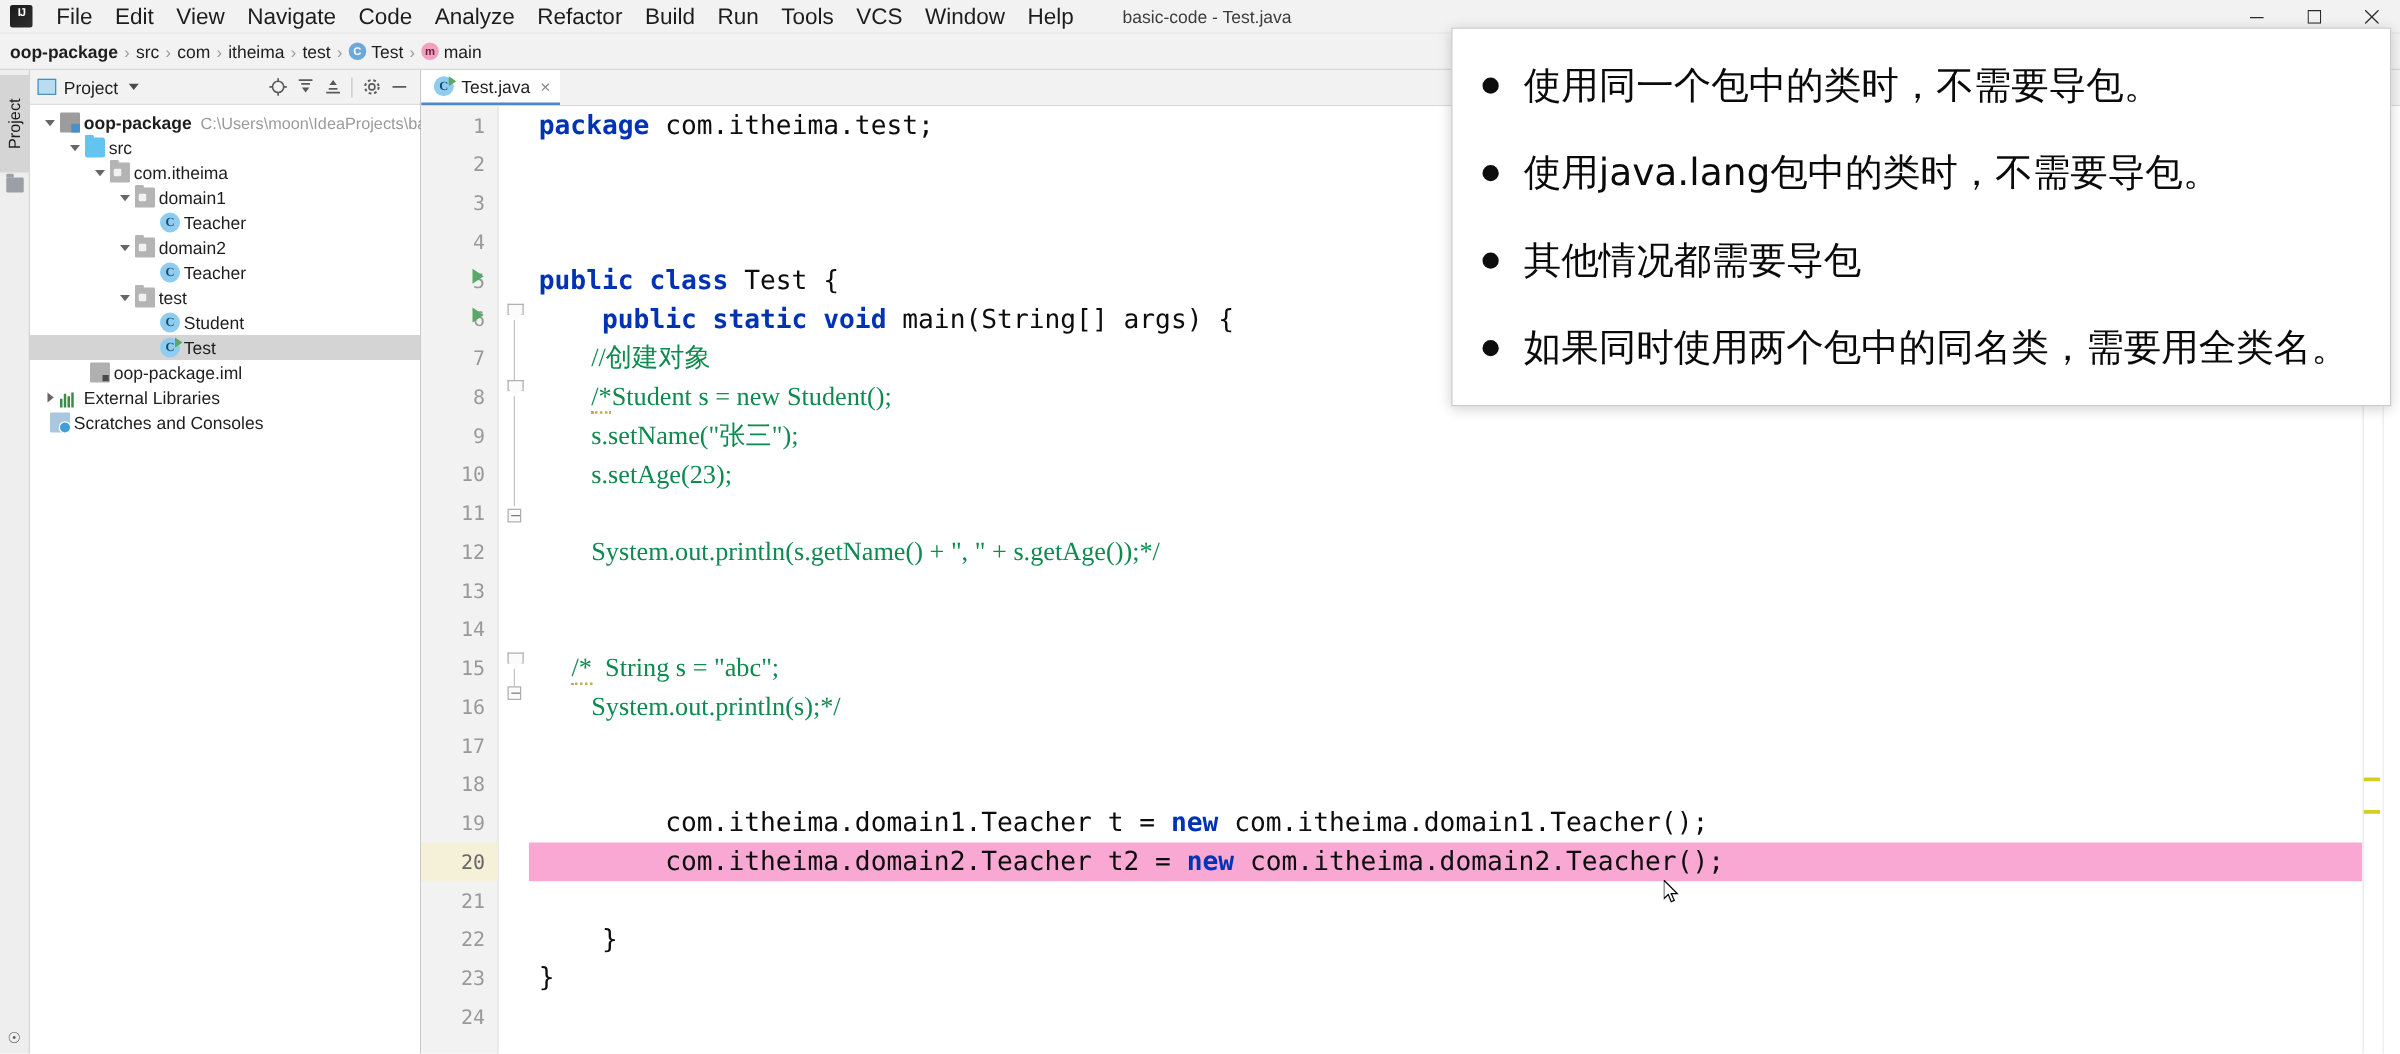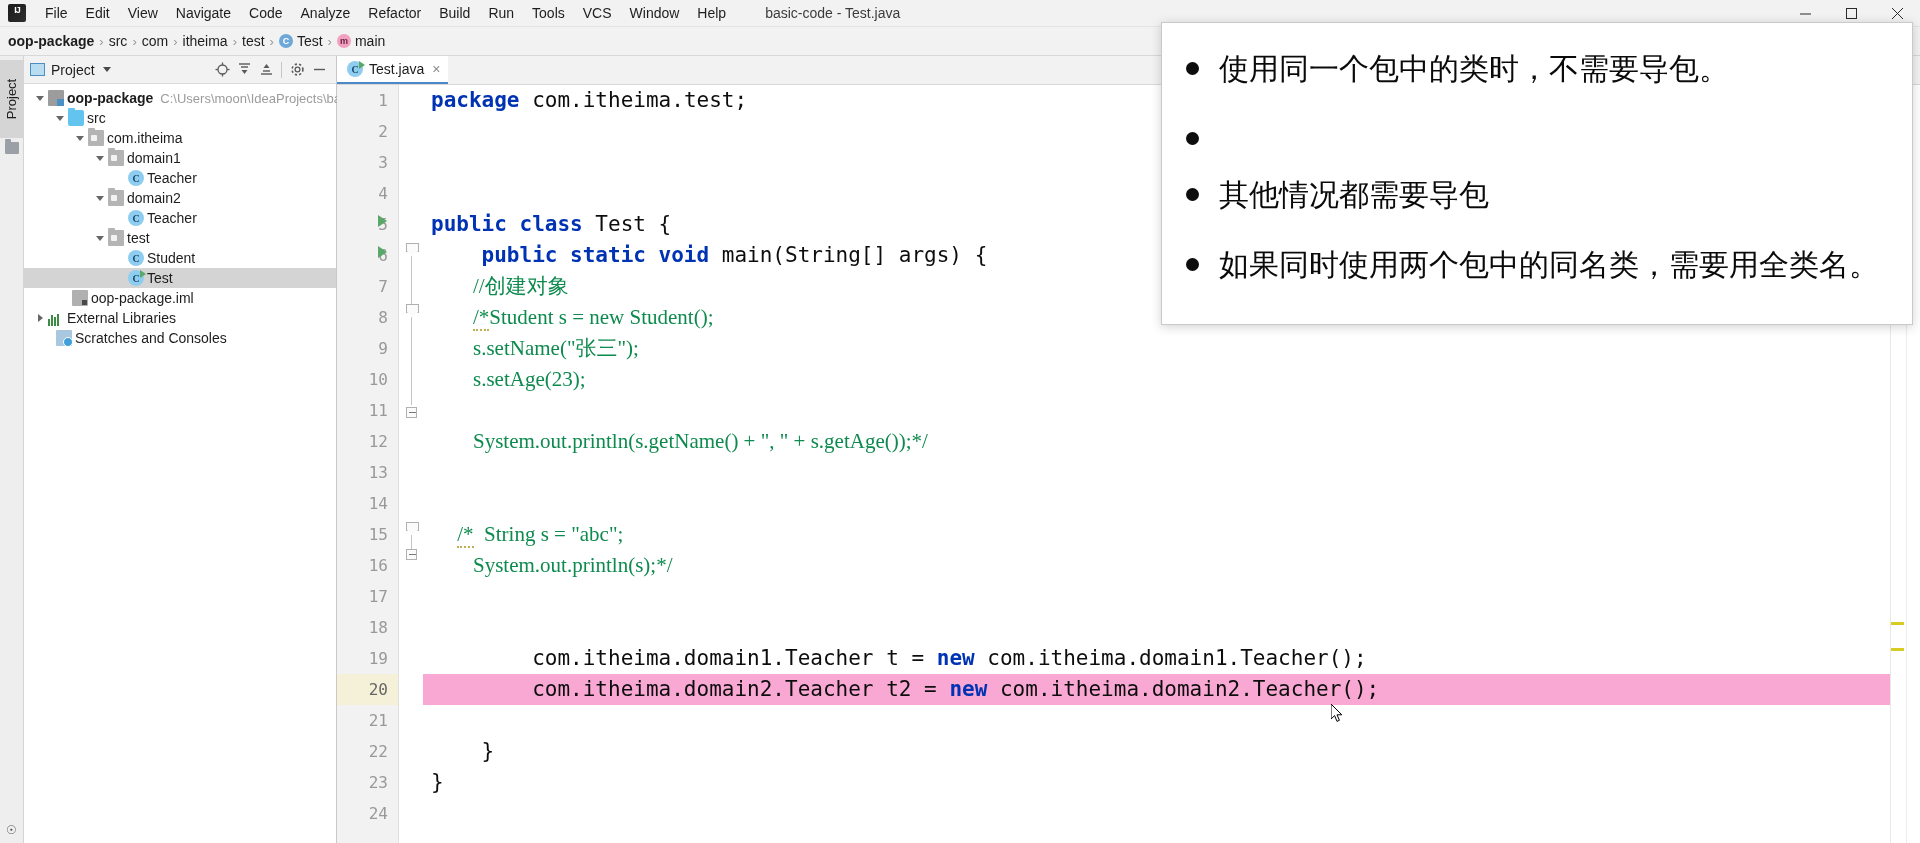--- a/index.html
+++ b/index.html
@@ -23,21 +23,21 @@
     width: 18px; height: 18px; margin-left: 8px; margin-right: 10px;
     background: linear-gradient(135deg,#1b1b1b 0%,#2e2e2e 100%);
     border-radius: 2px; position: relative; flex: 0 0 auto;
   }
   .ij-logo::after {
     content: "IJ"; position: absolute; left: 0; right: 0; top: 1px;
     text-align: center; color: #fff; font-size: 9px; font-weight: bold;
     font-family: "Liberation Sans", sans-serif; letter-spacing: -1px;
   }
   .menu-item {
-    font-size: 14px; color: #1d1d1d; padding: 3px 9px; white-space: nowrap;
+    font-size: 18px; color: #1d1d1d; padding: 3px 9px; white-space: nowrap;
     line-height: 16px; cursor: default;
   }
   .win-title {
     font-size: 14px; color: #3c3c3c; margin-left: 30px; white-space: nowrap;
   }
   .win-controls {
     position: absolute; right: 0; top: 0; height: 27px; display: flex; align-items: center;
   }
   .win-btn {
     width: 46px; height: 27px; display: flex; align-items: center; justify-content: center;
@@ -455,21 +455,21 @@
           </span>
         <span class="ic ic-lib">
             <i style="height:7px"></i>
             <i style="height:11px"></i>
             <i style="height:9px"></i>
             <i style="height:12px"></i>
           </span>
         <span class="tree-label">External Libraries</span>
       </div>
 
-      <div class="tree-row" style="padding-left:32px">
+      <div class="tree-row" style="padding-left:16px">
         <span class="ic ic-scratch"></span>
         <span class="tree-label">Scratches and Consoles</span>
       </div>
 
     </div>
   </div>
 
   <div class="editor-area">
 
     <div class="tabbar">
@@ -560,20 +560,21 @@
     </div>
   </div>
 
   <div class="overlay">
     <div class="bullet-row">
       <span class="bullet-dot"></span>
       <span class="bullet-text">使用同一个包中的类时，不需要导包。</span>
     </div>
     <div class="bullet-row">
       <span class="bullet-dot"></span>
+      <span class="bullet-text">使用java.lang包中的类时，不需要导包。</span>
     </div>
     <div class="bullet-row">
       <span class="bullet-dot"></span>
       <span class="bullet-text">其他情况都需要导包</span>
     </div>
     <div class="bullet-row">
       <span class="bullet-dot"></span>
       <span class="bullet-text">如果同时使用两个包中的同名类，需要用全类名。</span>
     </div>
   </div>

